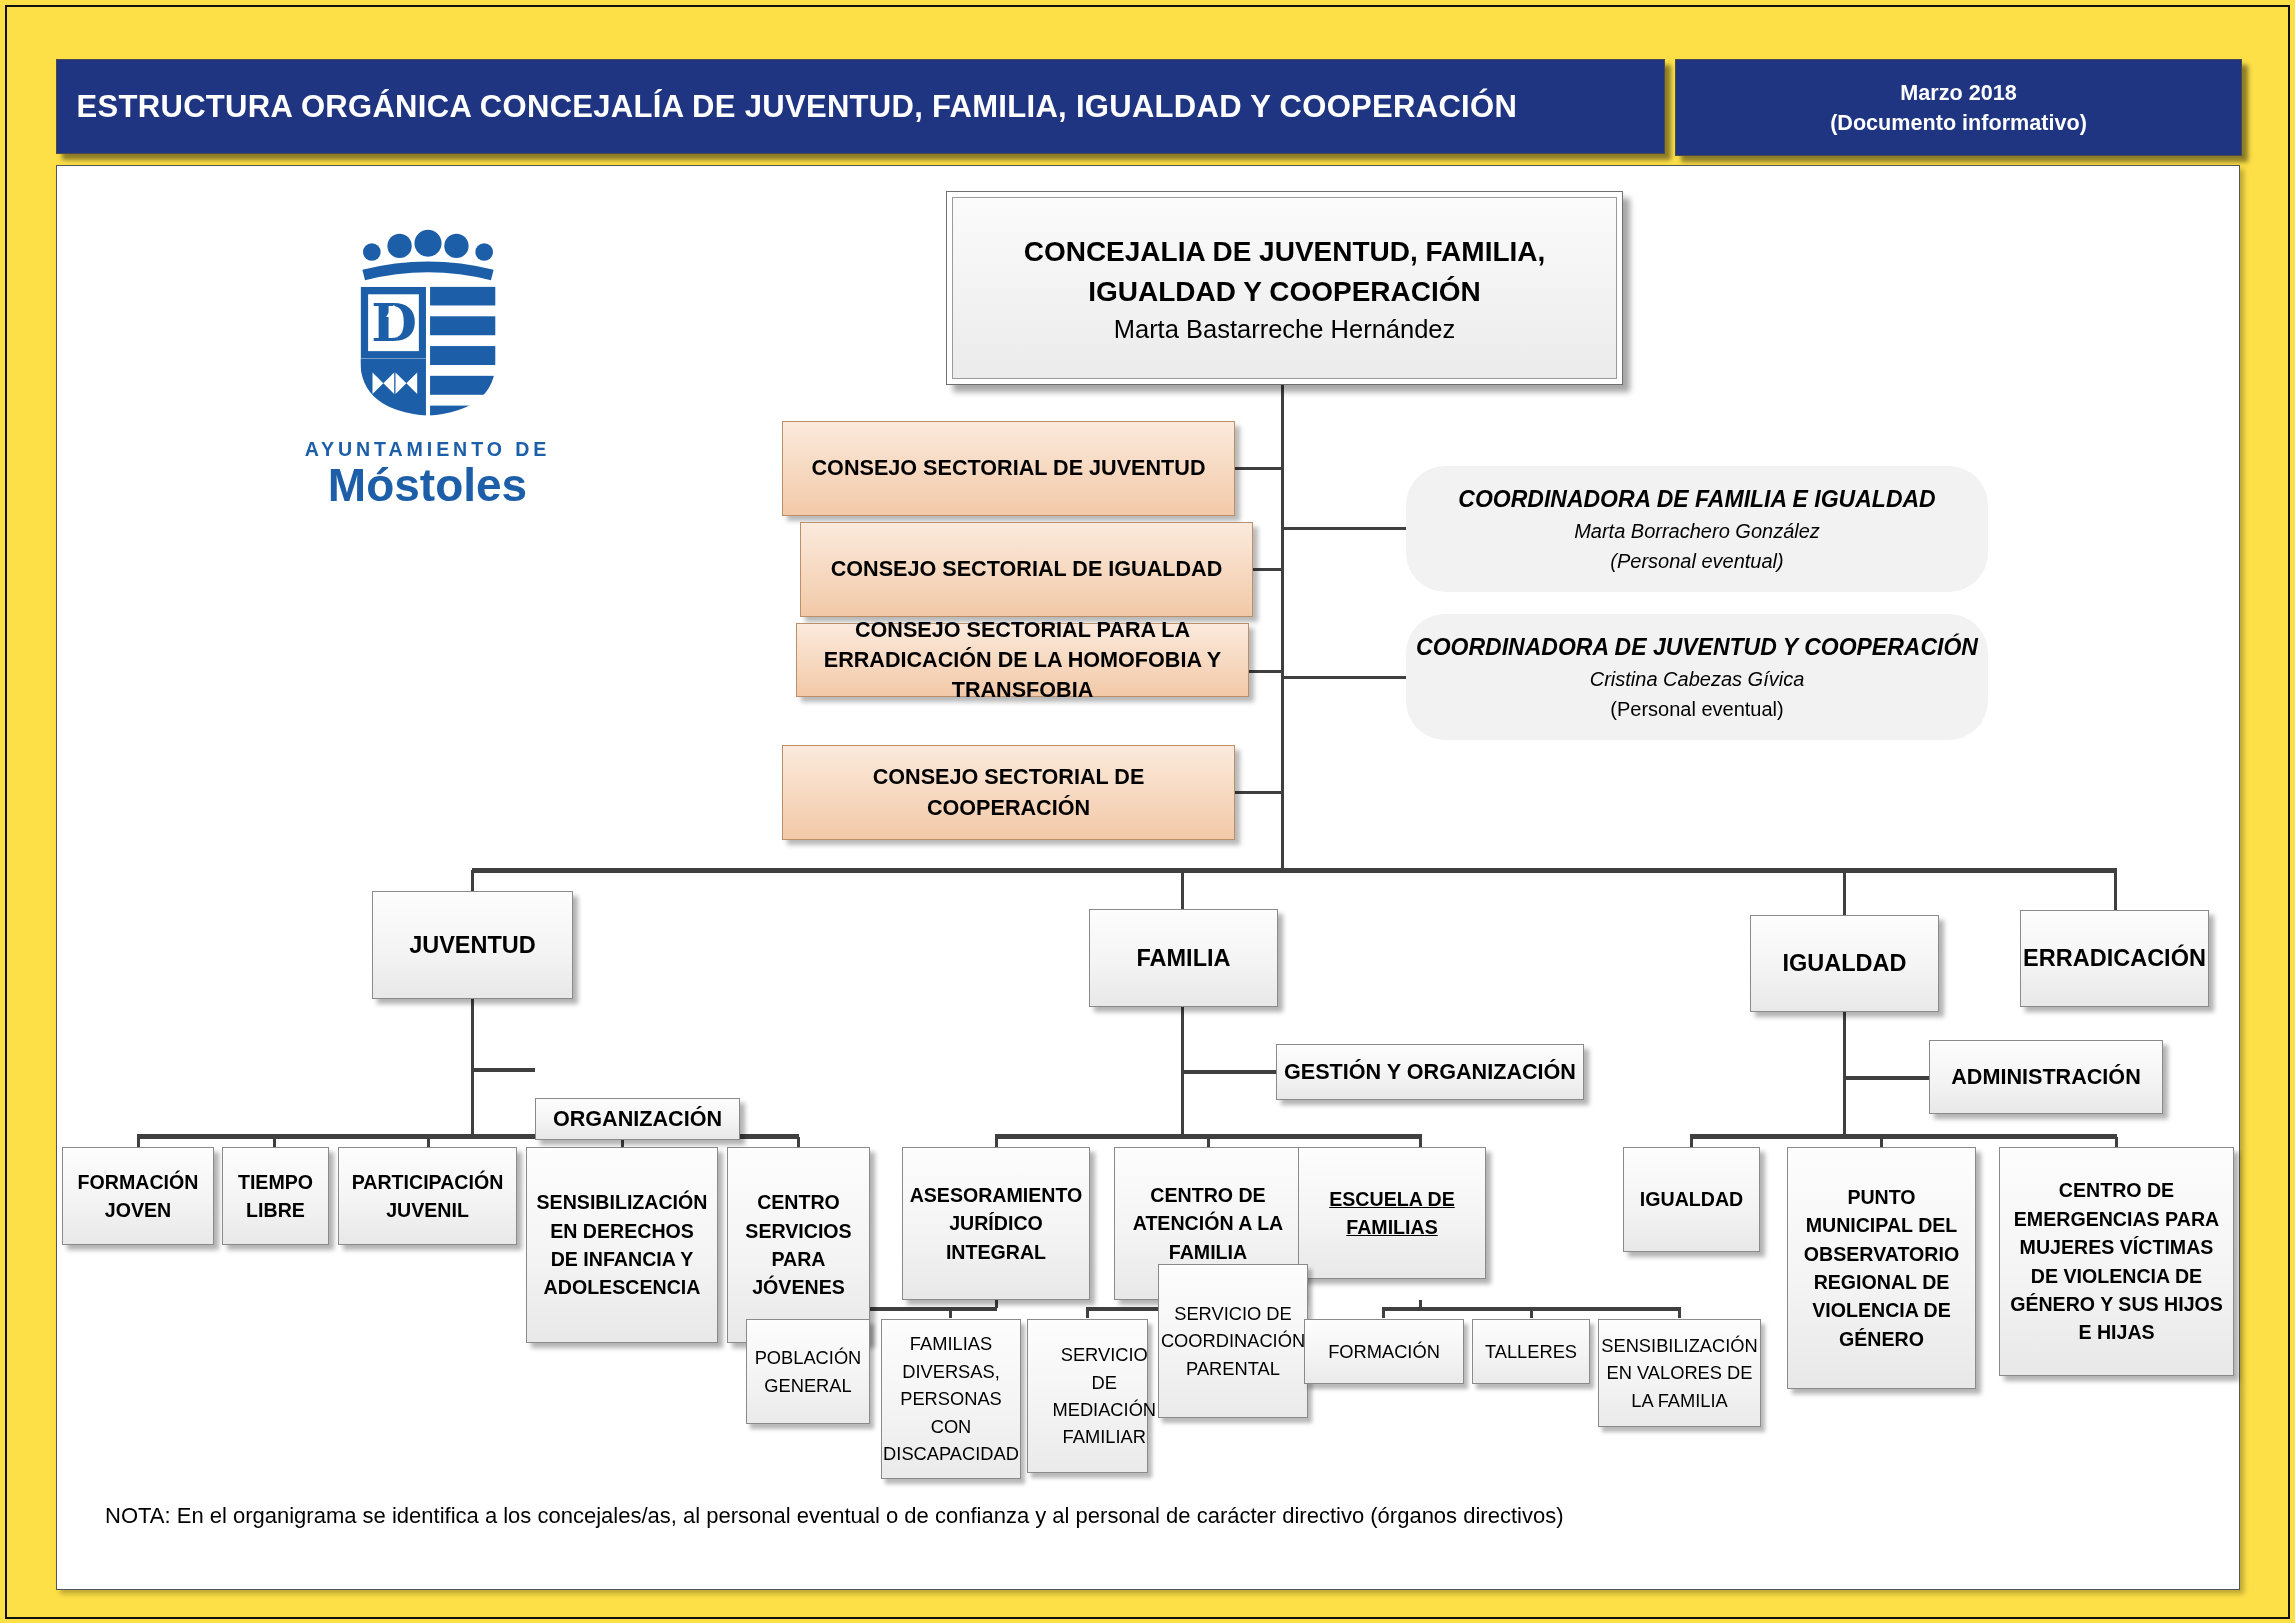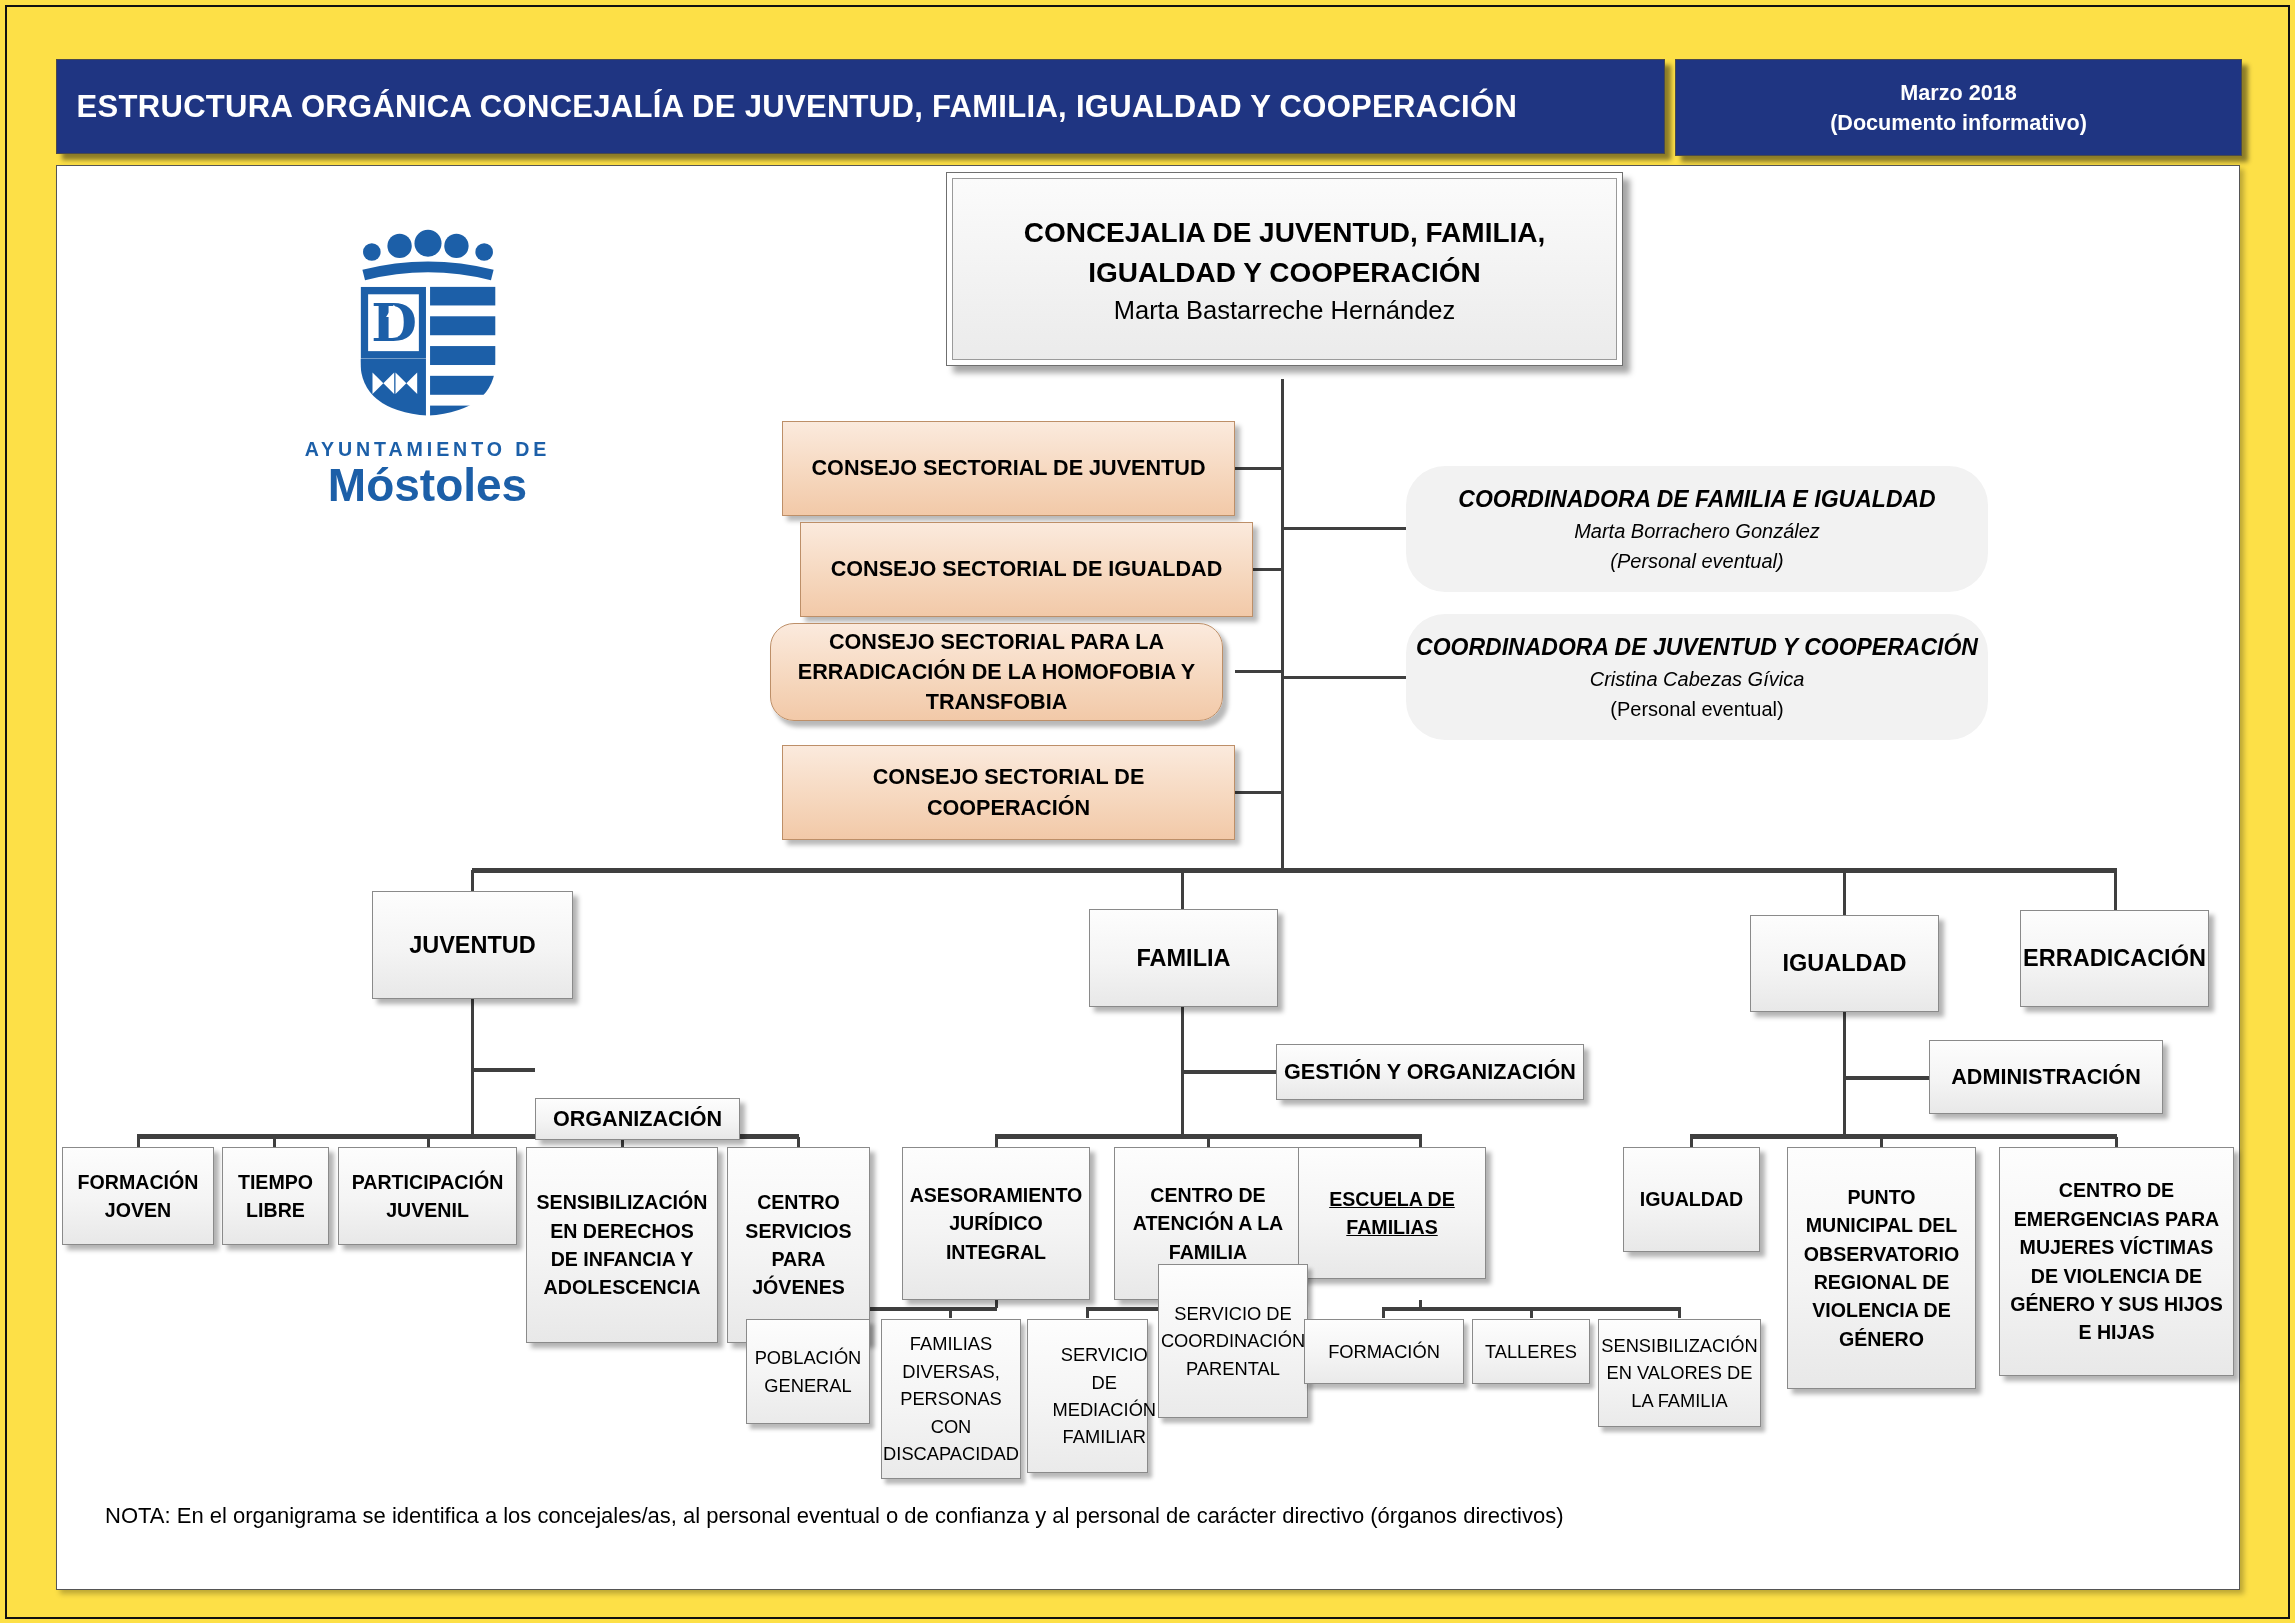--- a/index.html
+++ b/index.html
@@ -151,34 +151,34 @@
   <div class="ln" style="left:1086px;top:1307px;width:148px;height:3.9px;"></div>
   <div class="ln" style="left:1382px;top:1307px;width:299px;height:3.9px;"></div>
   <div class="ln" style="left:806px;top:1309px;width:2.6px;height:9.1px;"></div>
   <div class="ln" style="left:949px;top:1309px;width:2.6px;height:9.1px;"></div>
   <div class="ln" style="left:1086px;top:1309px;width:2.6px;height:9.1px;"></div>
   <div class="ln" style="left:1232px;top:1309px;width:2.6px;height:9.1px;"></div>
   <div class="ln" style="left:1382px;top:1309px;width:2.6px;height:9.1px;"></div>
   <div class="ln" style="left:1530px;top:1309px;width:2.6px;height:9.1px;"></div>
   <div class="ln" style="left:1678px;top:1309px;width:2.6px;height:9.1px;"></div>
 
-  <div class="bx rootbox" style="left:946px;top:172px;width:677px;height:194px;">
+  <div class="bx rootbox" style="left:946px;top:191px;width:677px;height:194px;">
     <div class="inner">
       <div class="root-title">CONCEJALIA DE JUVENTUD, FAMILIA, IGUALDAD Y COOPERACIÓN</div>
       <div class="root-person">Marta Bastarreche Hernández</div>
     </div>
   </div>
 
   <div class="bx peach" style="left:782px;top:421px;width:453px;height:95px;">
     <span>CONSEJO SECTORIAL DE JUVENTUD</span>
   </div>
   <div class="bx peach" style="left:800px;top:522px;width:453px;height:95px;">
     <span>CONSEJO SECTORIAL DE IGUALDAD</span>
   </div>
-  <div class="bx peach" style="left:770px;top:623px;width:453px;height:98px;border-radius:24px;">
+  <div class="bx peach" style="left:796px;top:623px;width:453px;height:74px;">
     <span>CONSEJO SECTORIAL PARA LA ERRADICACIÓN DE LA HOMOFOBIA Y TRANSFOBIA</span>
   </div>
   <div class="bx peach" style="left:782px;top:745px;width:453px;height:95px;">
     <span>CONSEJO SECTORIAL DE COOPERACIÓN</span>
   </div>
 
   <div class="bx pill" style="left:1406px;top:466px;width:582px;height:126px;">
     <span class="t">COORDINADORA DE FAMILIA E IGUALDAD</span>
     <span class="p">Marta Borrachero González</span>
     <span class="n">(Personal eventual)</span>

